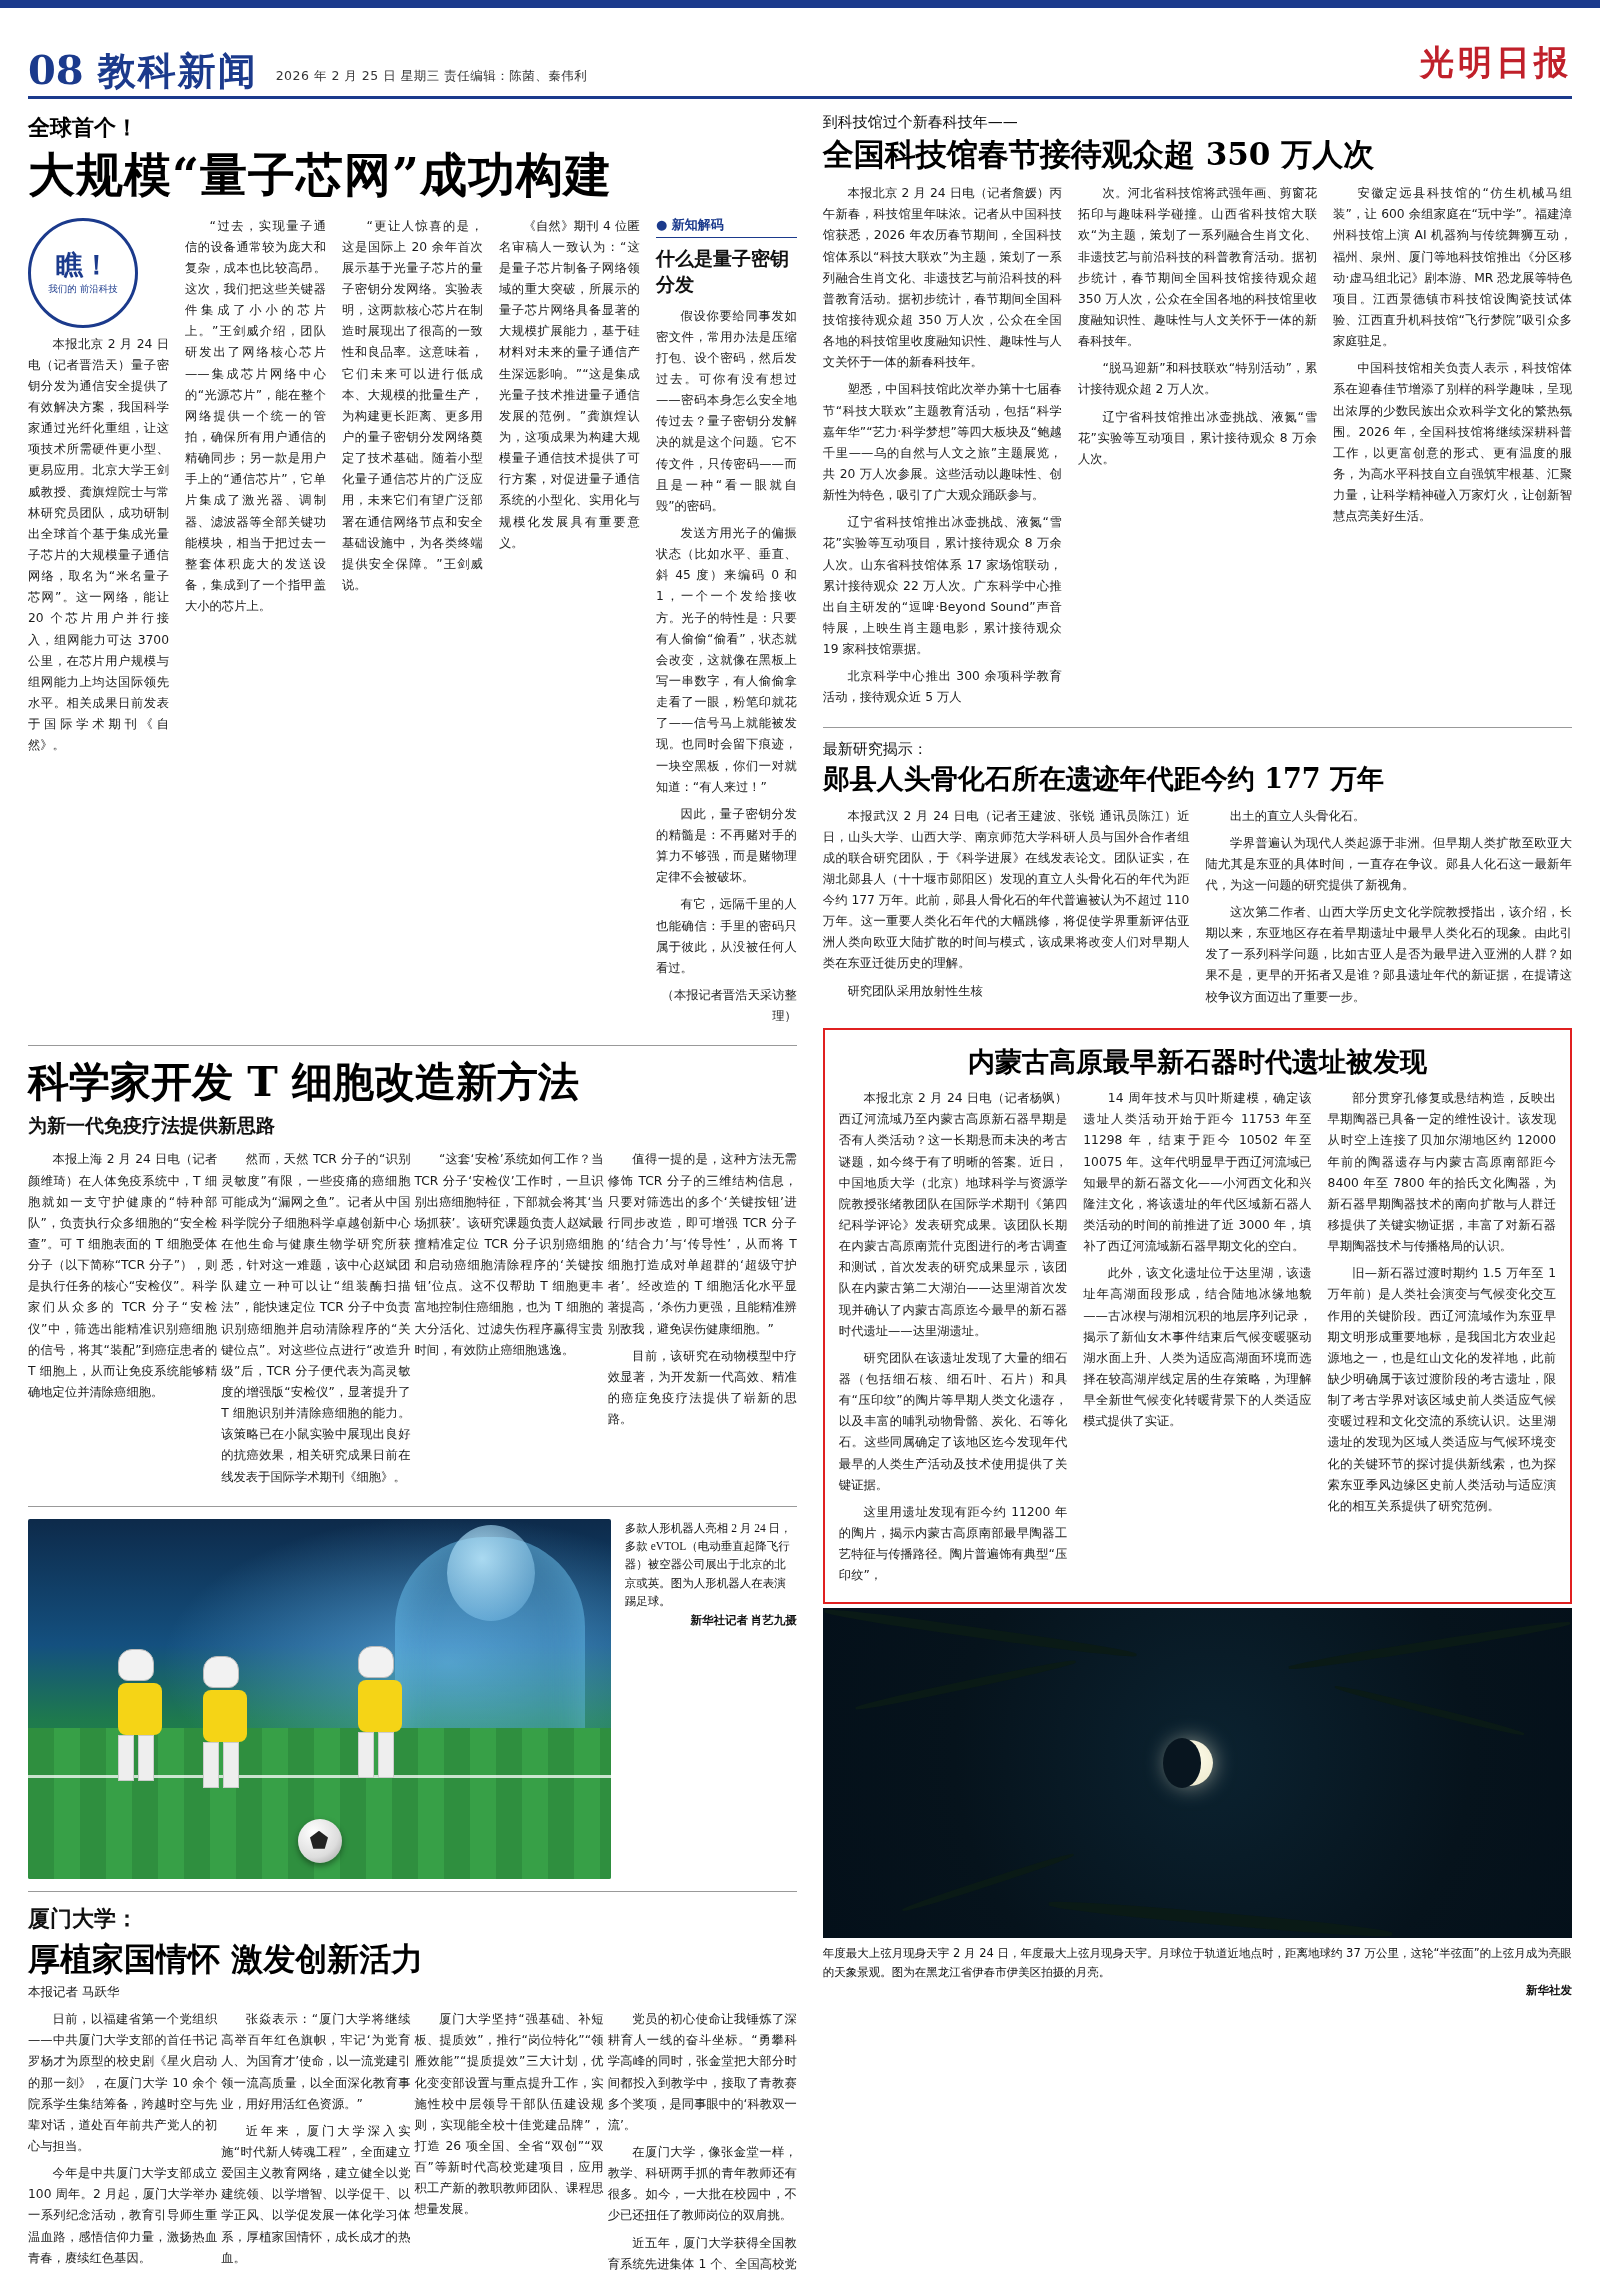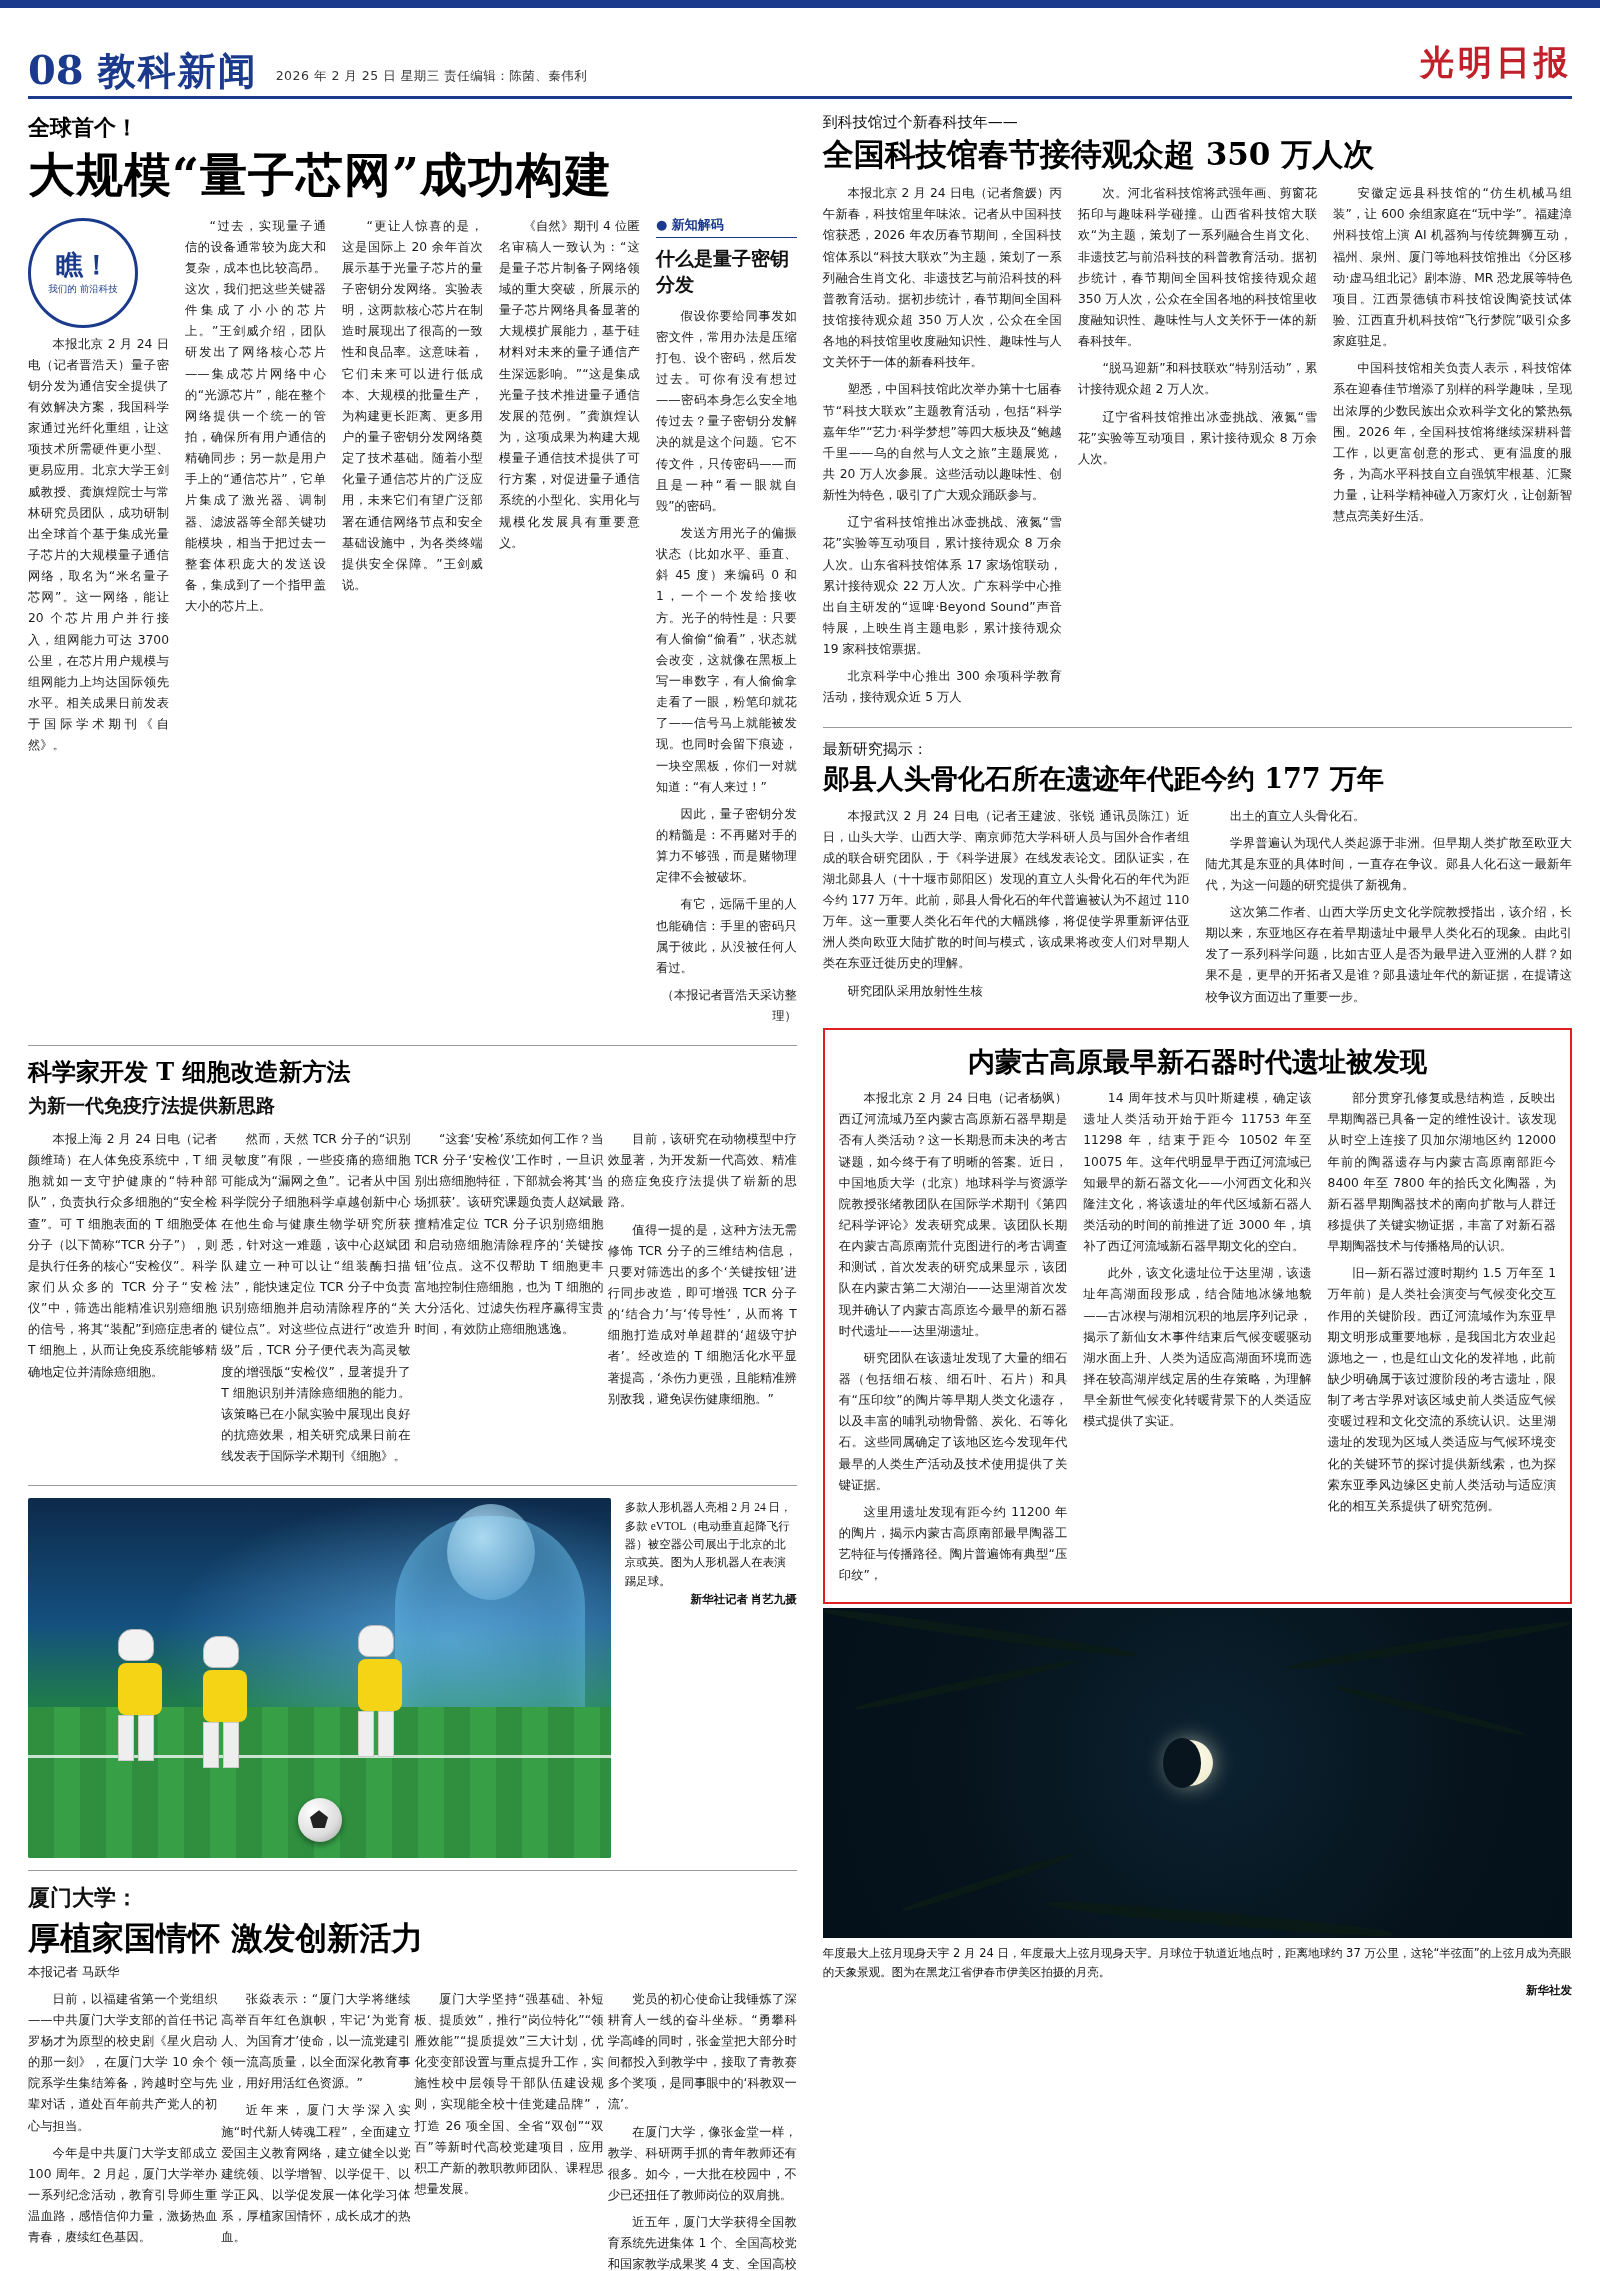--- a/index.html
+++ b/index.html
@@ -38,21 +38,21 @@
   .badge{width:104px;height:104px;border-radius:50%;border:3px solid #1b3a8c;display:flex;flex-direction:column;align-items:center;justify-content:center;color:#1b3a8c;float:left;margin:2px 12px 6px 0;}
   .badge .b1{font-size:27px;font-weight:700;font-family:"DejaVu Serif","Liberation Serif",serif;line-height:1;}
   .badge .b2{font-size:9.5px;margin-top:5px;line-height:1.25;text-align:center;}
   .a1-grid{display:flex;gap:16px;}
   .a1-grid .c{flex:1;}
   .box-title{color:#1b3a8c;font-weight:700;font-size:13px;}
   .box-line{border-top:1px solid #1b3a8c;margin:3px 0 8px 0;}
   .sub-h{font-family:"DejaVu Serif","Liberation Serif",serif;font-size:19px;font-weight:700;margin:2px 0 8px 0;}
 
   
-  .a2-title{font-size:24px;line-height:1.2;margin:6px 0 6px 0;}
+  .a2-title{font-size:41px;line-height:1.2;margin:6px 0 6px 0;}
   .a2-sub{font-size:19px;font-family:"DejaVu Serif","Liberation Serif",serif;font-weight:700;margin-bottom:10px;}
   .three{display:flex;gap:4px;}
   .three .c{flex:1;}
 
   
   .r-kicker{font-size:15px;margin-bottom:4px;}
   .r-title{font-size:31px;line-height:1.2;margin:2px 0 10px 0;}
   .r-title-sm{font-size:27px;line-height:1.22;margin:2px 0 10px 0;}
   .two{display:flex;gap:16px;}
   .two .c{flex:1;}
@@ -164,22 +164,22 @@
           <div class="c">
             <p class="body indent">本报上海 2 月 24 日电（记者颜维琦）在人体免疫系统中，T 细胞就如一支守护健康的“特种部队”，负责执行众多细胞的“安全检查”。可 T 细胞表面的 T 细胞受体分子（以下简称“TCR 分子”），则是执行任务的核心“安检仪”。科学家们从众多的 TCR 分子“安检仪”中，筛选出能精准识别癌细胞的信号，将其“装配”到癌症患者的 T 细胞上，从而让免疫系统能够精确地定位并清除癌细胞。</p>
           </div>
           <div class="c">
             <p class="body indent">然而，天然 TCR 分子的“识别灵敏度”有限，一些疫痛的癌细胞可能成为“漏网之鱼”。记者从中国科学院分子细胞科学卓越创新中心在他生命与健康生物学研究所获悉，针对这一难题，该中心赵斌团队建立一种可以让“组装酶扫描法”，能快速定位 TCR 分子中负责识别癌细胞并启动清除程序的“关键位点”。对这些位点进行“改造升级”后，TCR 分子便代表为高灵敏度的增强版“安检仪”，显著提升了 T 细胞识别并清除癌细胞的能力。该策略已在小鼠实验中展现出良好的抗癌效果，相关研究成果日前在线发表于国际学术期刊《细胞》。</p>
           </div>
           <div class="c">
             <p class="body indent">“这套‘安检’系统如何工作？当 TCR 分子‘安检仪’工作时，一旦识别出癌细胞特征，下部就会将其‘当场抓获’。该研究课题负责人赵斌最擅精准定位 TCR 分子识别癌细胞和启动癌细胞清除程序的‘关键按钮’位点。这不仅帮助 T 细胞更丰富地控制住癌细胞，也为 T 细胞的大分活化、过滤失伤程序赢得宝贵时间，有效防止癌细胞逃逸。</p>
           </div>
           <div class="c">
+            <p class="body indent">值得一提的是，这种方法无需修饰 TCR 分子的三维结构信息，只要对筛选出的多个‘关键按钮’进行同步改造，即可增强 TCR 分子的‘结合力’与‘传导性’，从而将 T 细胞打造成对单超群的‘超级守护者’。经改造的 T 细胞活化水平显著提高，‘杀伤力更强，且能精准辨别敌我，避免误伤健康细胞。”</p>
             <p class="body indent">目前，该研究在动物模型中疗效显著，为开发新一代高效、精准的癌症免疫疗法提供了崭新的思路。</p>
-            <p class="body indent">值得一提的是，这种方法无需修饰 TCR 分子的三维结构信息，只要对筛选出的多个‘关键按钮’进行同步改造，即可增强 TCR 分子的‘结合力’与‘传导性’，从而将 T 细胞打造成对单超群的‘超级守护者’。经改造的 T 细胞活化水平显著提高，‘杀伤力更强，且能精准辨别敌我，避免误伤健康细胞。”</p>
           </div>
         </div>
       </div>
 
       <div class="rule"></div>
 
       <div style="display:flex;gap:14px;align-items:flex-start;font-family:Liberation Serif, serif;">
         <div class="photo robotphoto" style="flex:1">
           <div class="ghost"></div>
           <div class="ghosthead"></div>

